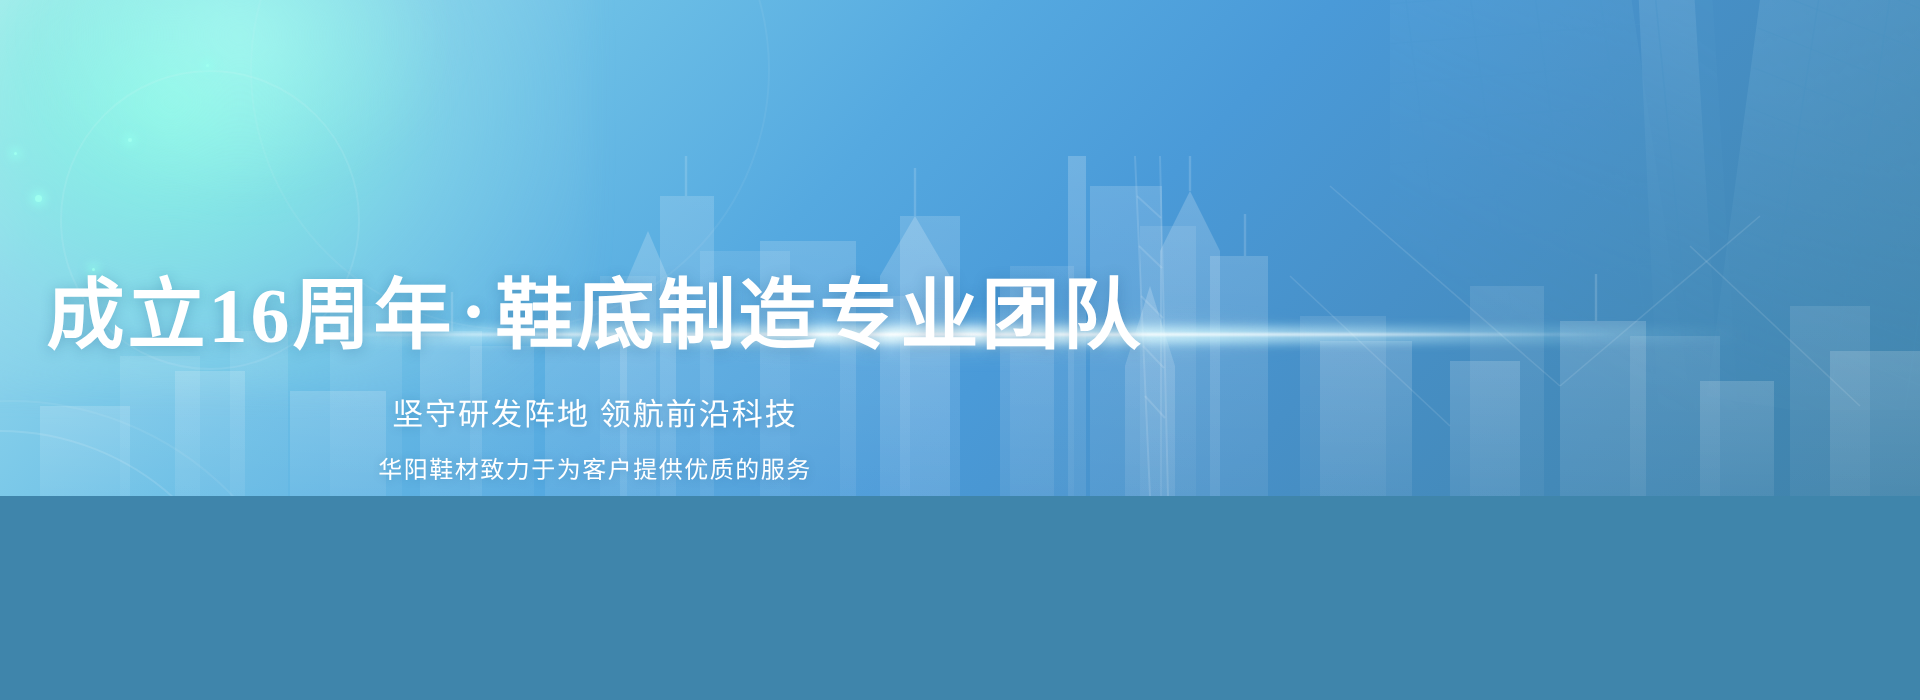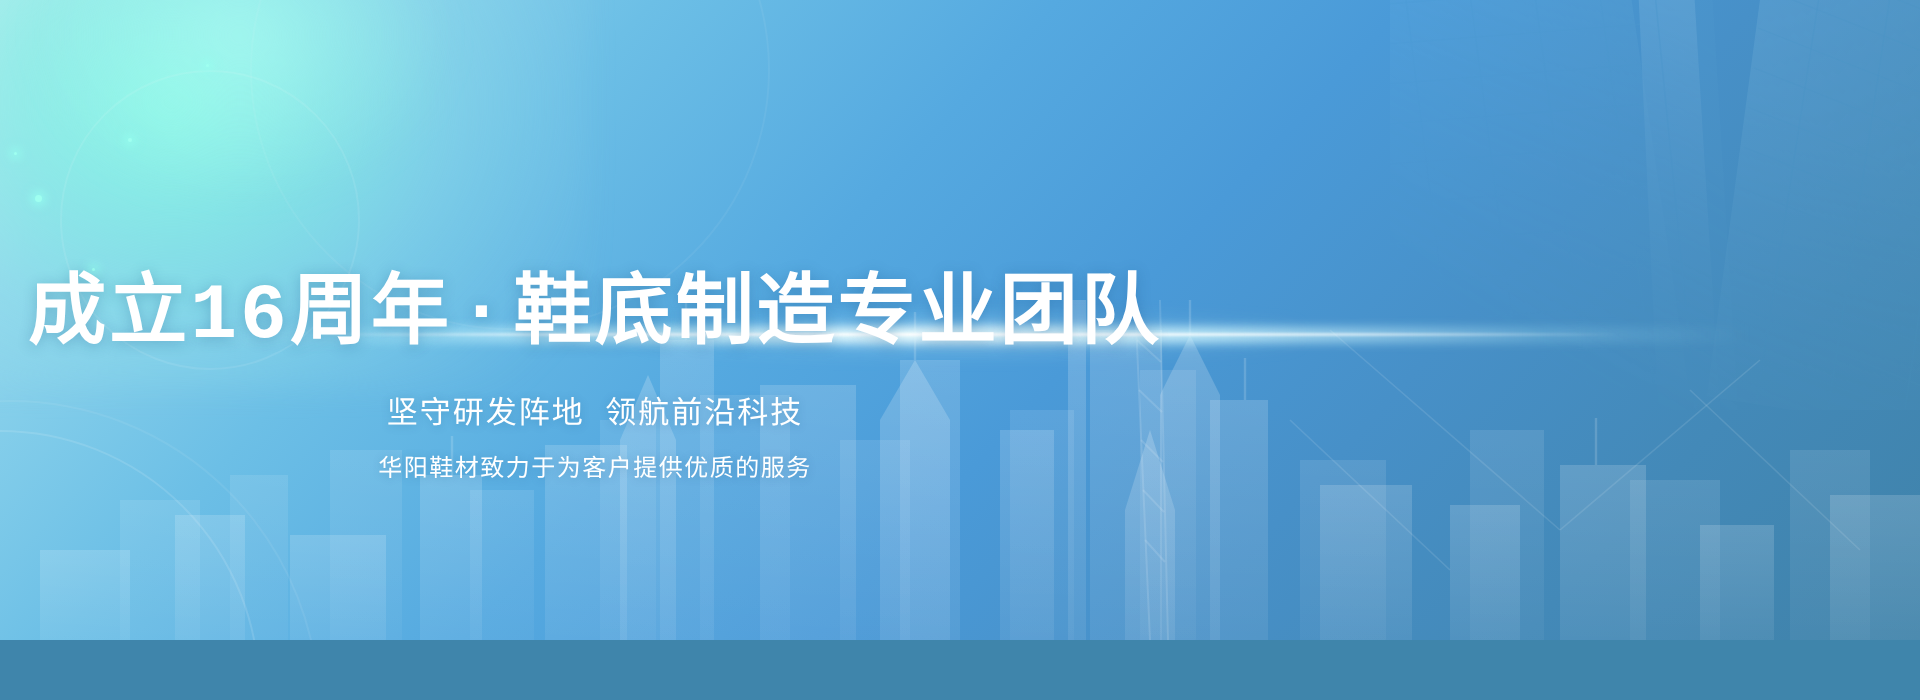--- a/index.html
+++ b/index.html
@@ -2,23 +2,23 @@
 <html lang="zh-CN"><head>
 <meta charset="utf-8">
 <title>Banner</title>
 <style>
   html,body{margin:0;padding:0;background:#3f85ab;}
   *{box-sizing:border-box;}
 
   .banner{
     position:relative;
     width:1920px;
-    height:640px;
+    height:496px;
     overflow:hidden;
-    font-family:Liberation Mono, monospace;
+    font-family:Liberation Serif, serif;
     background:
       linear-gradient(133deg,
         #b6ecef 0%,
         #8fd5ec 11%,
         #6cbfe6 26%,
         #55a9e0 42%,
         #4a9ad8 56%,
         #4790c8 70%,
         #4389b8 84%,
         #3f82a9 100%);

